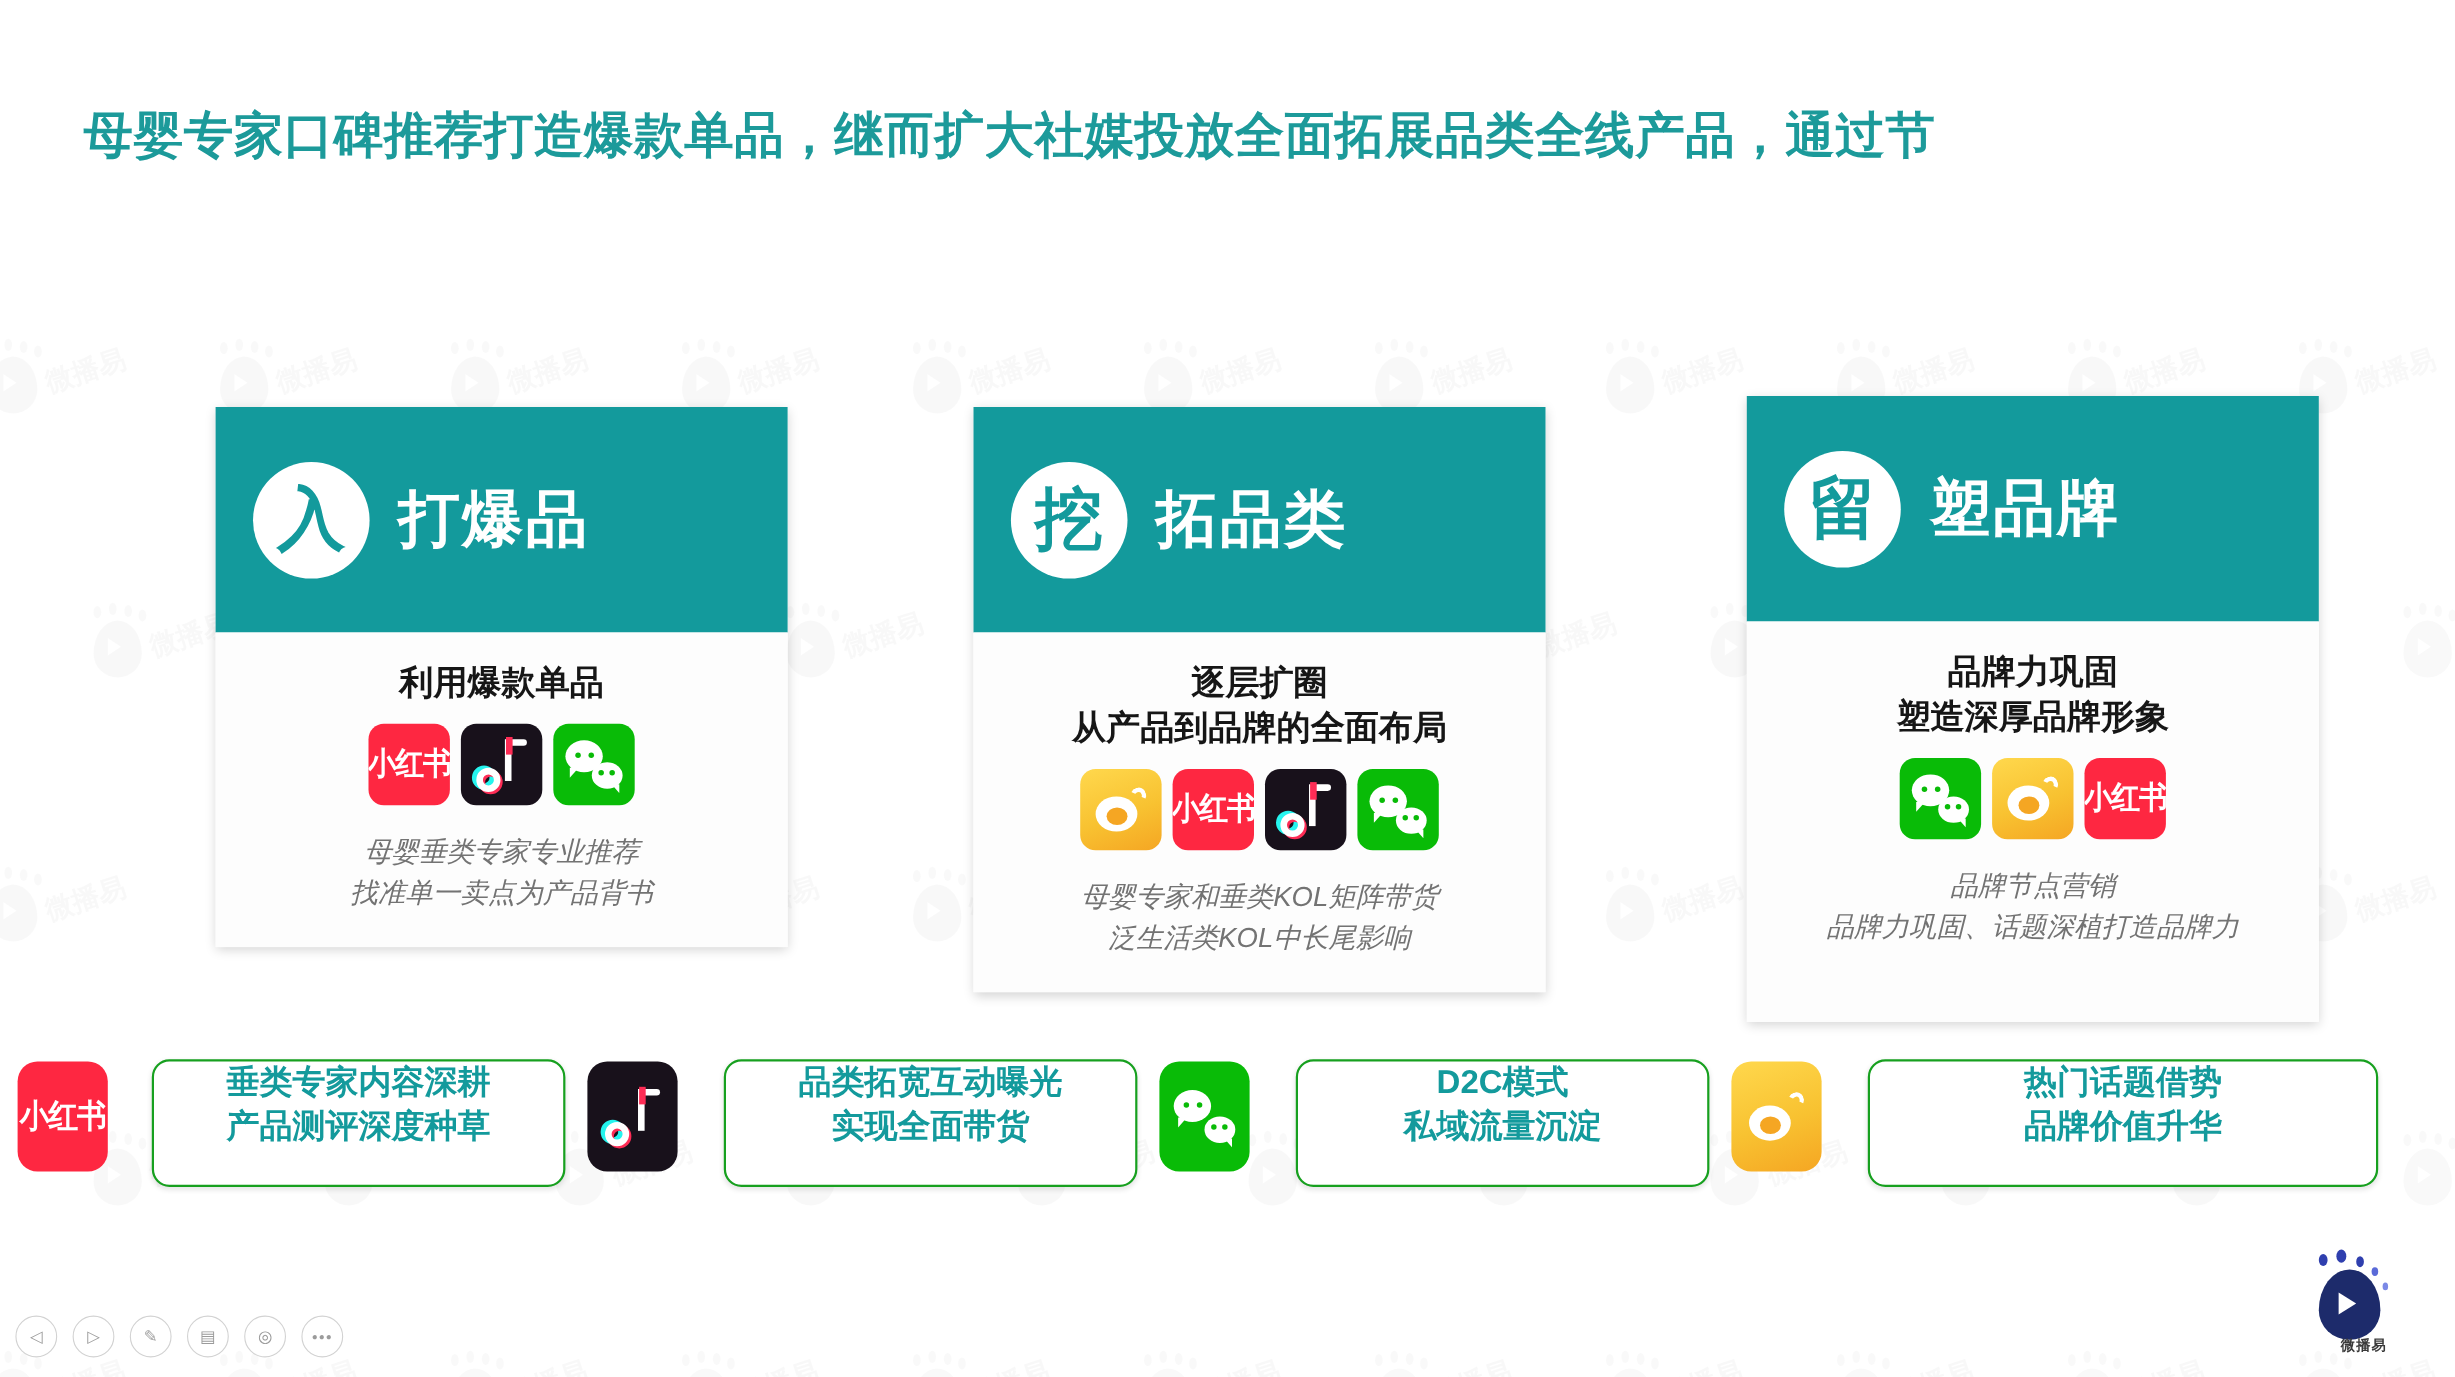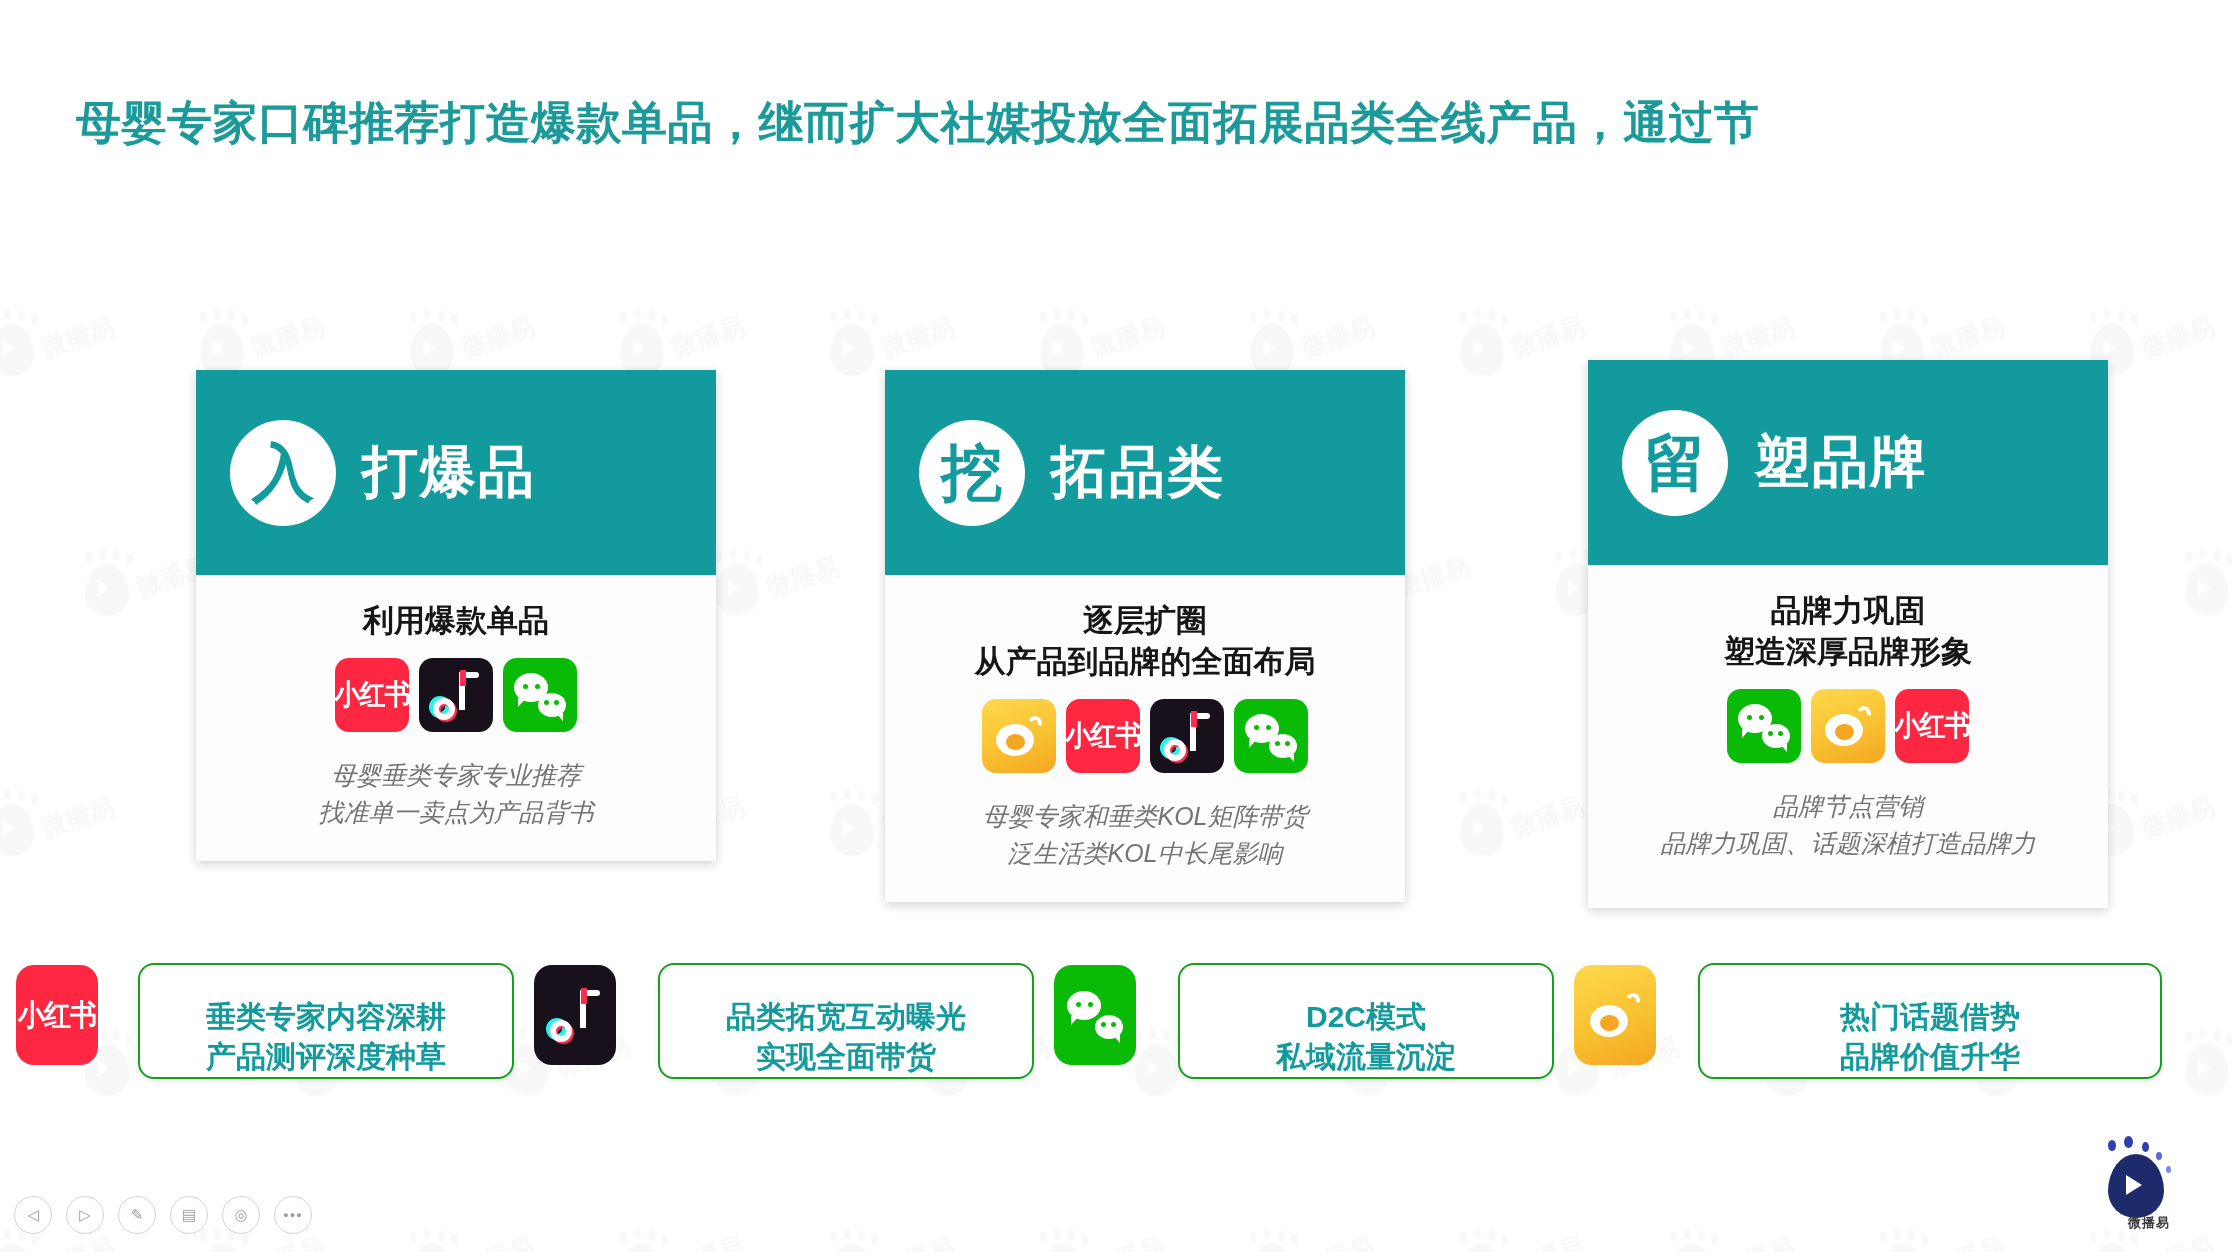--- a/index.html
+++ b/index.html
@@ -54,21 +54,21 @@
     flex:0 0 auto;
   }
   .card-head-label{
     margin-left:26px;color:#ffffff;font-weight:bold;font-size:56px;
     letter-spacing:2px;white-space:nowrap;
   }
   .card-body{
     padding:26px 18px 30px;box-sizing:border-box;text-align:center;
     background:#fdfdfd;
   }
-  .card-body.tall{padding-bottom:46px;}
+  .card-body.tall{padding-bottom:67px;}
   .card-heading{
     color:#161616;font-weight:bold;font-size:31px;line-height:1.32;
     white-space:nowrap;
   }
   .logo-row{display:flex;justify-content:center;gap:10px;margin-top:16px;}
   .card-sub{
     margin-top:26px;color:#737373;font-style:italic;font-size:25px;line-height:1.42;
     white-space:nowrap;
   }
   
@@ -103,21 +103,21 @@
   .wx-b .b1:after{content:"";position:absolute;left:4px;bottom:-5px;border-top:9px solid #fff;border-right:8px solid transparent;}
   .wx-b .b2{position:absolute;right:0;bottom:0;width:28px;height:24px;background:#fff;border-radius:50%;}
   .wx-b .b2:after{content:"";position:absolute;right:3px;bottom:-4px;border-top:8px solid #fff;border-left:7px solid transparent;}
   .wx-b .d{position:absolute;width:5px;height:5px;background:#09bb07;border-radius:50%;}
   
   #bottom-row{position:absolute;left:0;top:965px;width:2232px;height:130px;z-index:3;}
   .badge-lg{position:absolute;top:0;width:82px;height:100px;border-radius:18px;overflow:hidden;}
   .pill{
     position:absolute;top:-2px;height:112px;
     border:2px solid #17a01f;border-radius:16px;background:#fff;
-    display:flex;align-items:flex-end;justify-content:center;
+    display:flex;align-items:flex-start;justify-content:center;
     box-shadow:0 2px 5px rgba(0,0,0,.10);
   }
   .pill-txt{
     color:#139a9c;font-weight:bold;font-size:30px;line-height:1.34;text-align:center;
     white-space:nowrap;
   }
   
   #toolbar{position:absolute;left:14px;top:1196px;display:flex;gap:14px;z-index:4;}
   .tb{
     width:36px;height:36px;border-radius:50%;border:1px solid #d2d2d2;

